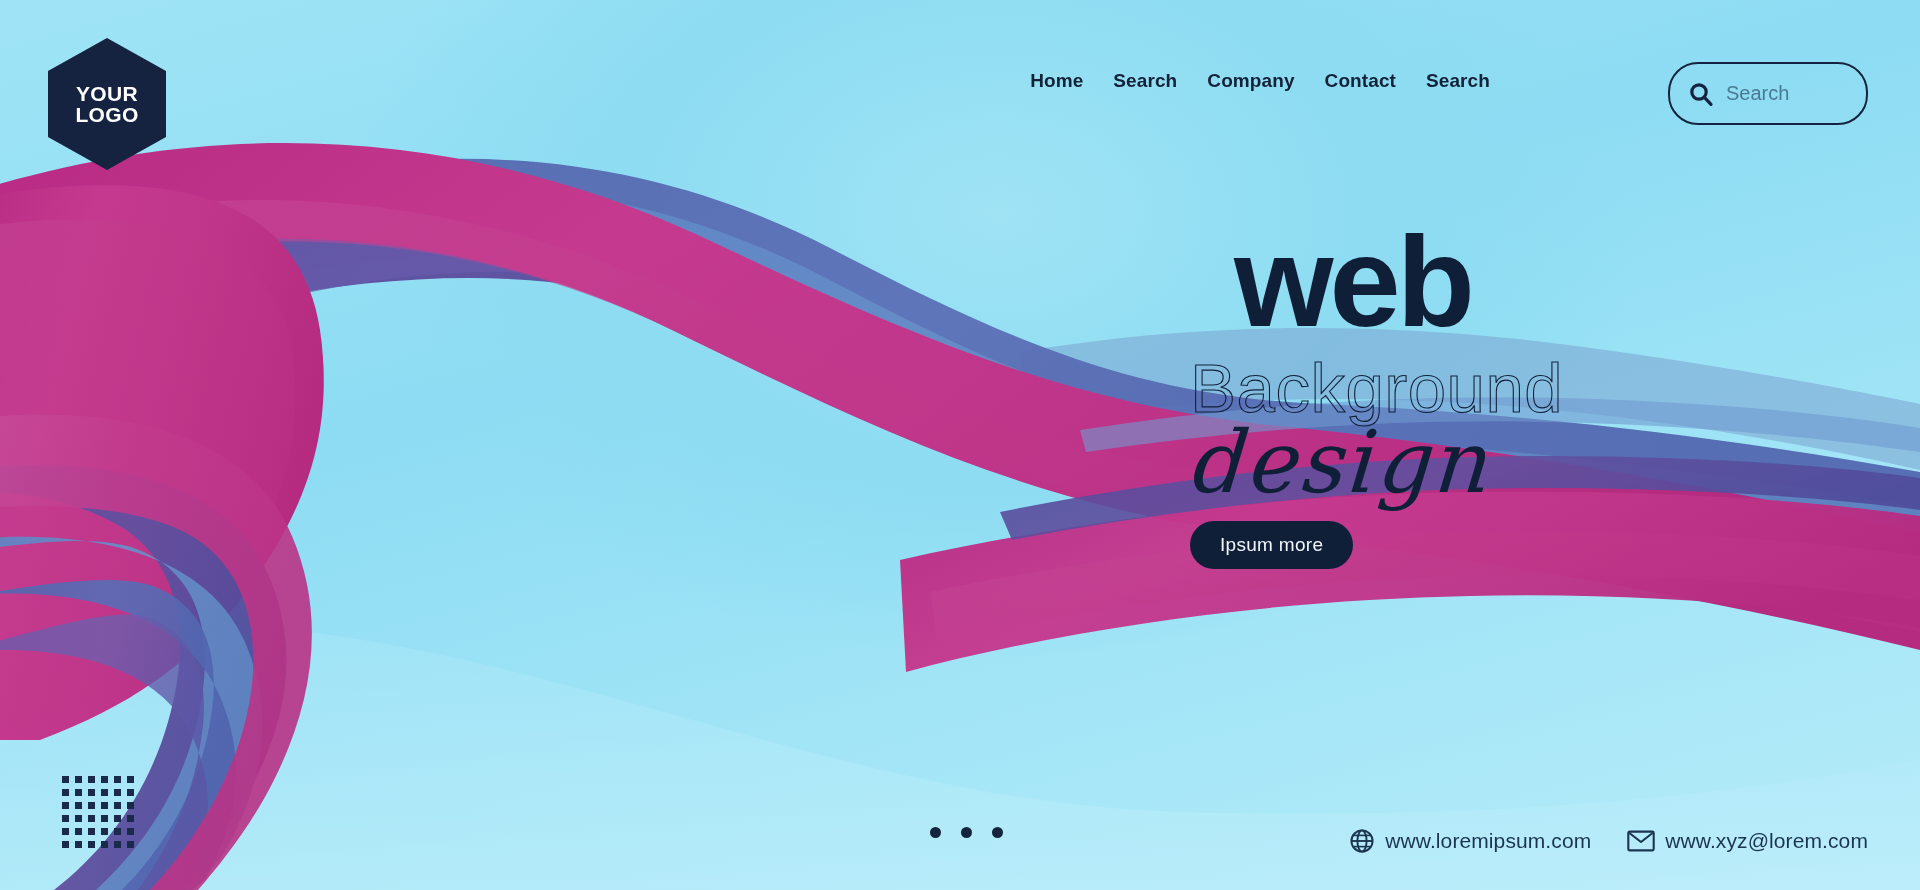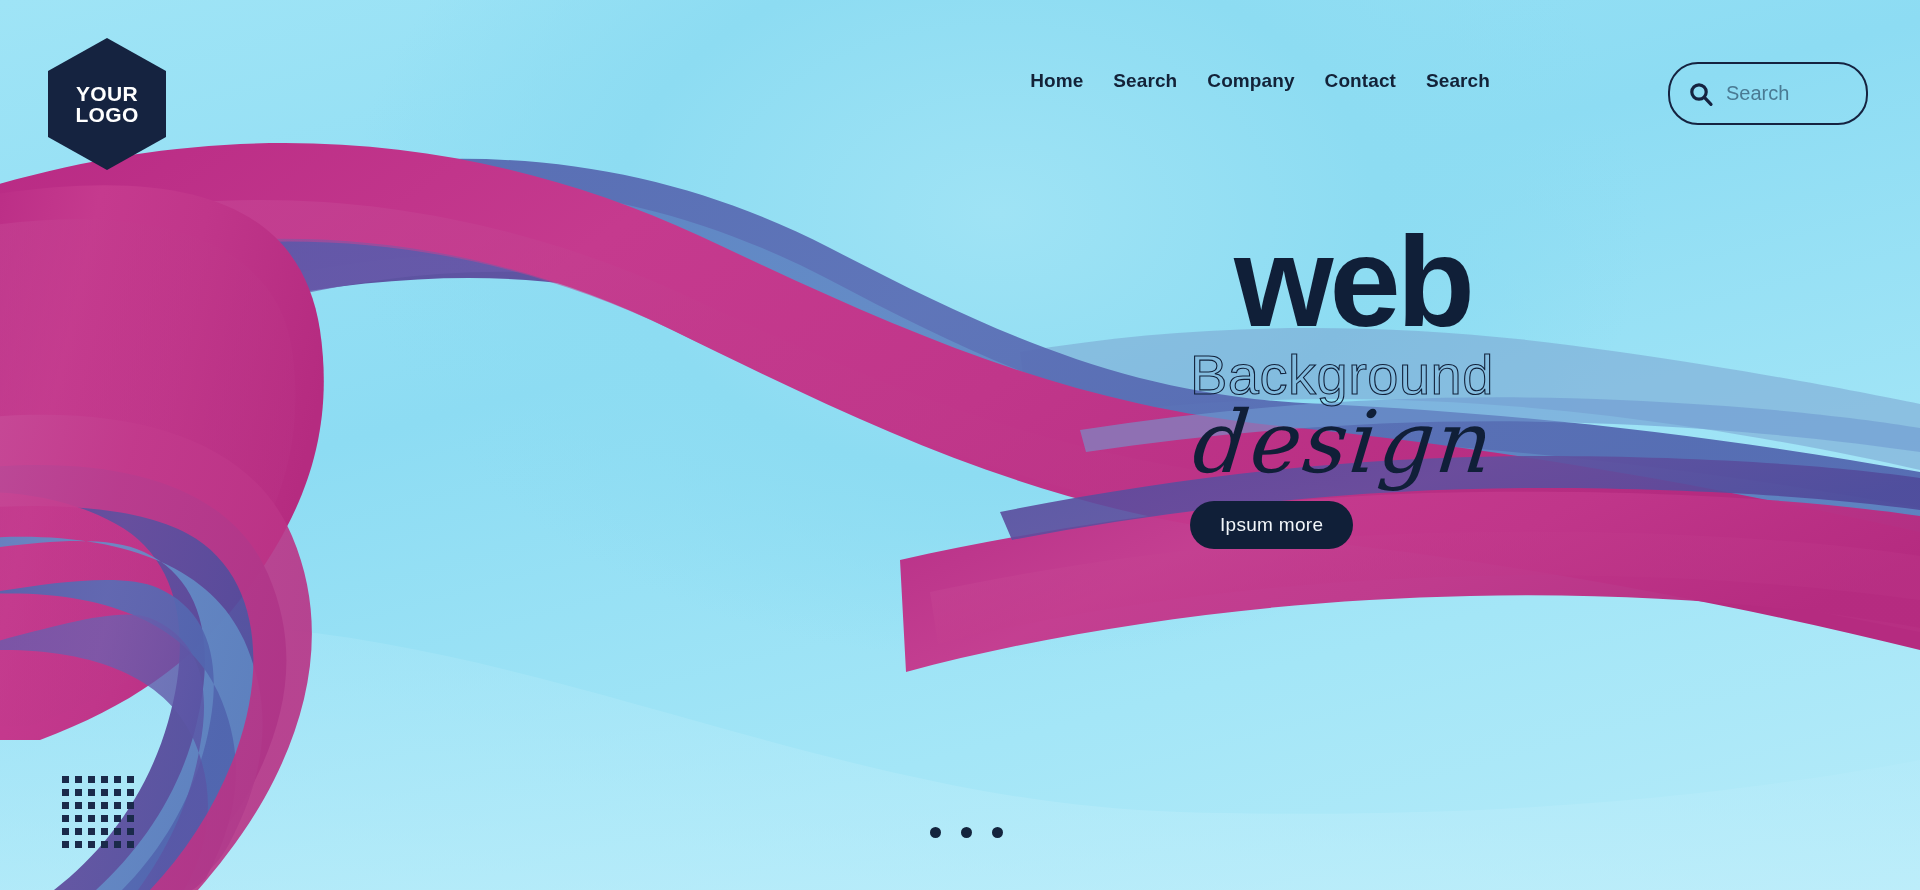--- a/index.html
+++ b/index.html
@@ -82,25 +82,25 @@
   .h-web {
     font-size:128px;
     font-weight:bold;
     color:#101f38;
     line-height:0.82;
     letter-spacing:-4px;
     font-family:"Liberation Sans", sans-serif;
     margin-left:44px;
   }
   .h-background {
-    font-size:56px;
+    font-size:69px;
     color:#101f38;
     line-height:1.0;
     letter-spacing:0.5px;
-    margin-top:12px;
+    margin-top:19px;
     font-weight:300;
     -webkit-text-stroke:1.1px #101f38;
     color:transparent;
     font-family:"Liberation Sans", sans-serif;
   }
   .h-design {
     font-family:"DejaVu Serif", serif;
     font-style:italic;
     font-size:86px;
     color:#101f38;
@@ -347,14 +347,36 @@
       <i></i>
       <i></i>
     </div>
 
   <div class="carousel-dots" id="carousel-dots">
       <i></i>
       <i></i>
       <i></i>
     </div>
 
+  <div class="contacts">
+
+    <div class="contact">
+      <svg width="26" height="26" viewBox="0 0 26 26">
+        <circle cx="13" cy="13" r="10.6" fill="none" stroke="#1b3550" stroke-width="1.9"></circle>
+        <ellipse cx="13" cy="13" rx="4.6" ry="10.6" fill="none" stroke="#1b3550" stroke-width="1.9"></ellipse>
+        <line x1="2.6" y1="13" x2="23.4" y2="13" stroke="#1b3550" stroke-width="1.9"></line>
+        <line x1="4.2" y1="7.4" x2="21.8" y2="7.4" stroke="#1b3550" stroke-width="1.6"></line>
+        <line x1="4.2" y1="18.6" x2="21.8" y2="18.6" stroke="#1b3550" stroke-width="1.6"></line>
+      </svg>
+      <span>www.loremipsum.com</span>
+    </div>
+
+    <div class="contact">
+      <svg width="28" height="22" viewBox="0 0 28 22">
+        <rect x="1.3" y="1.6" width="25.4" height="18.8" rx="1.4" fill="none" stroke="#1b3550" stroke-width="2.1"></rect>
+        <path d="M2.4,3 L14,12 L25.6,3" fill="none" stroke="#1b3550" stroke-width="2.1" stroke-linejoin="round"></path>
+      </svg>
+      <span>www.xyz@lorem.com</span>
+    </div>
+
+  </div>
 
 </div>
 
 </body></html>

